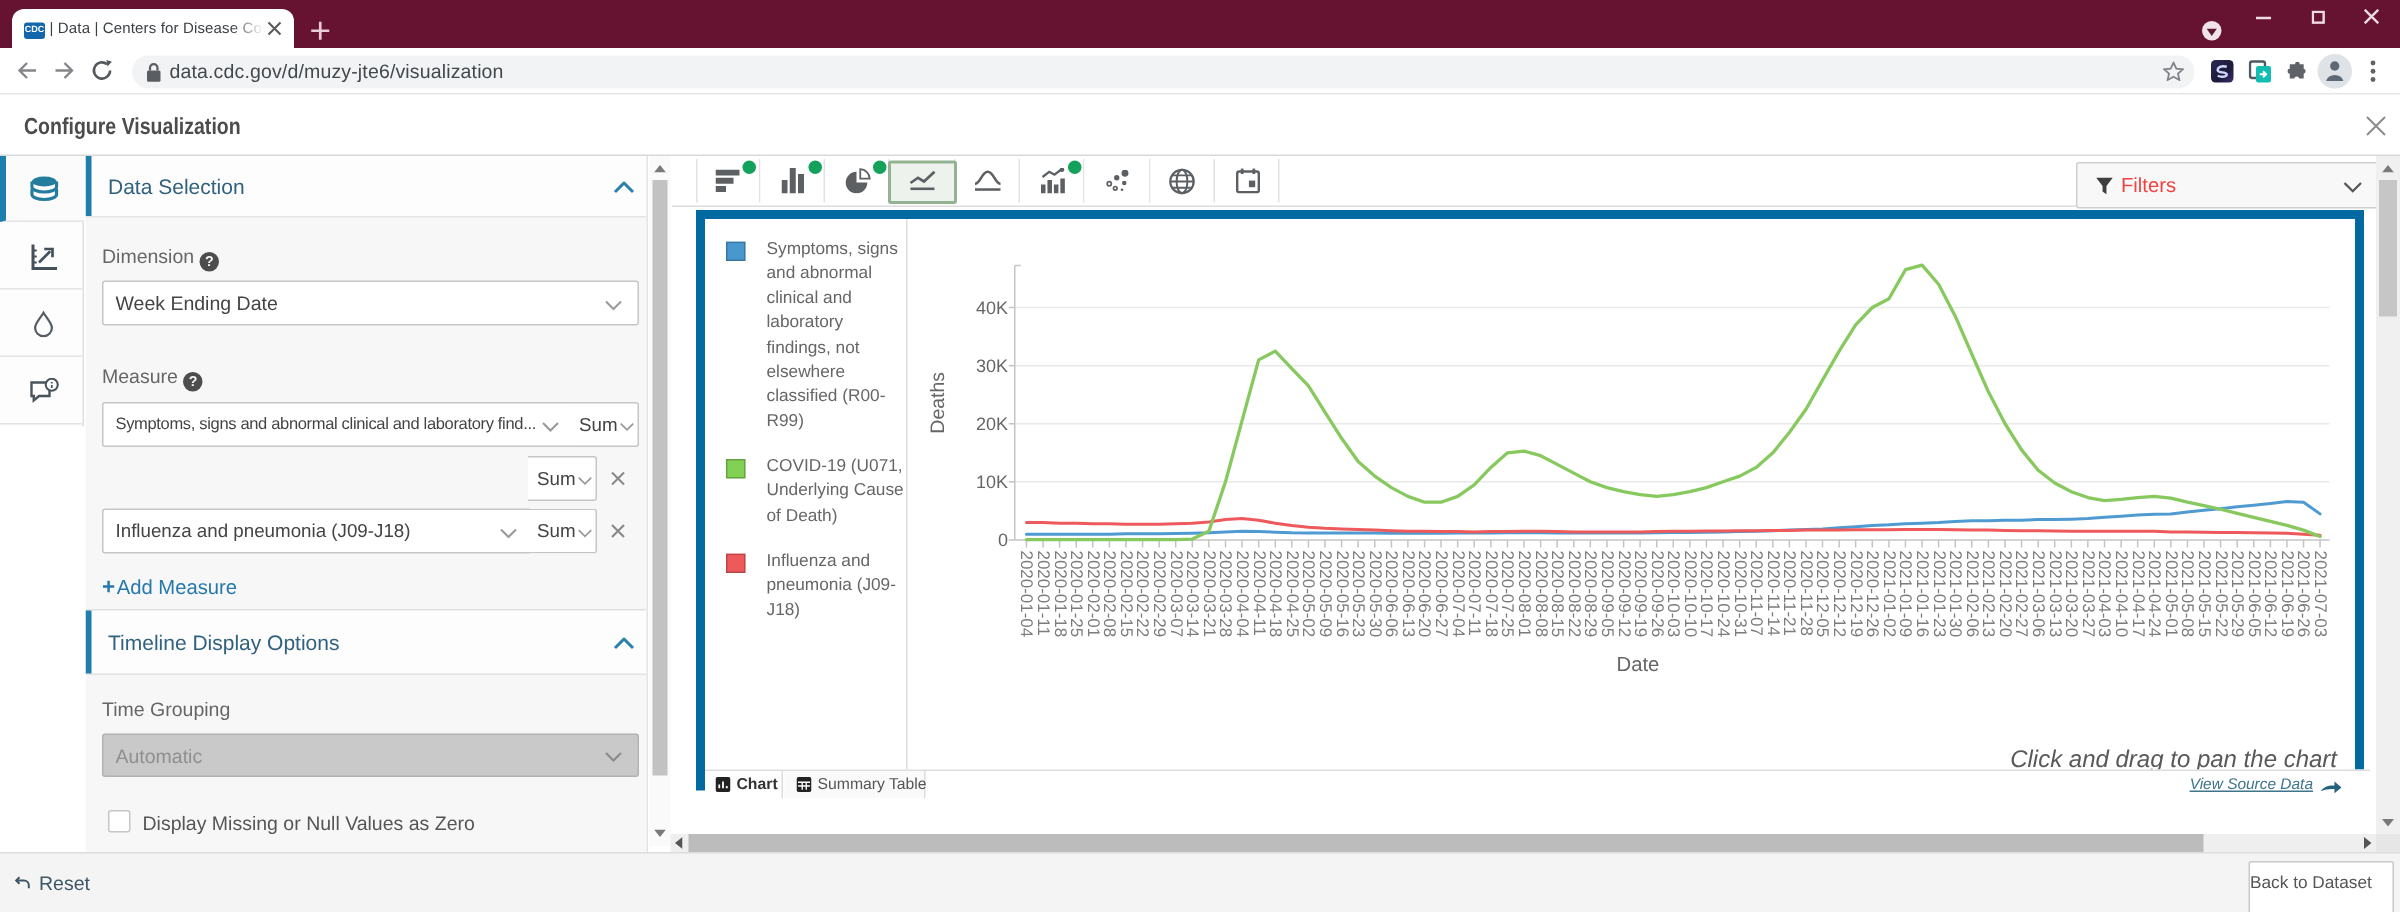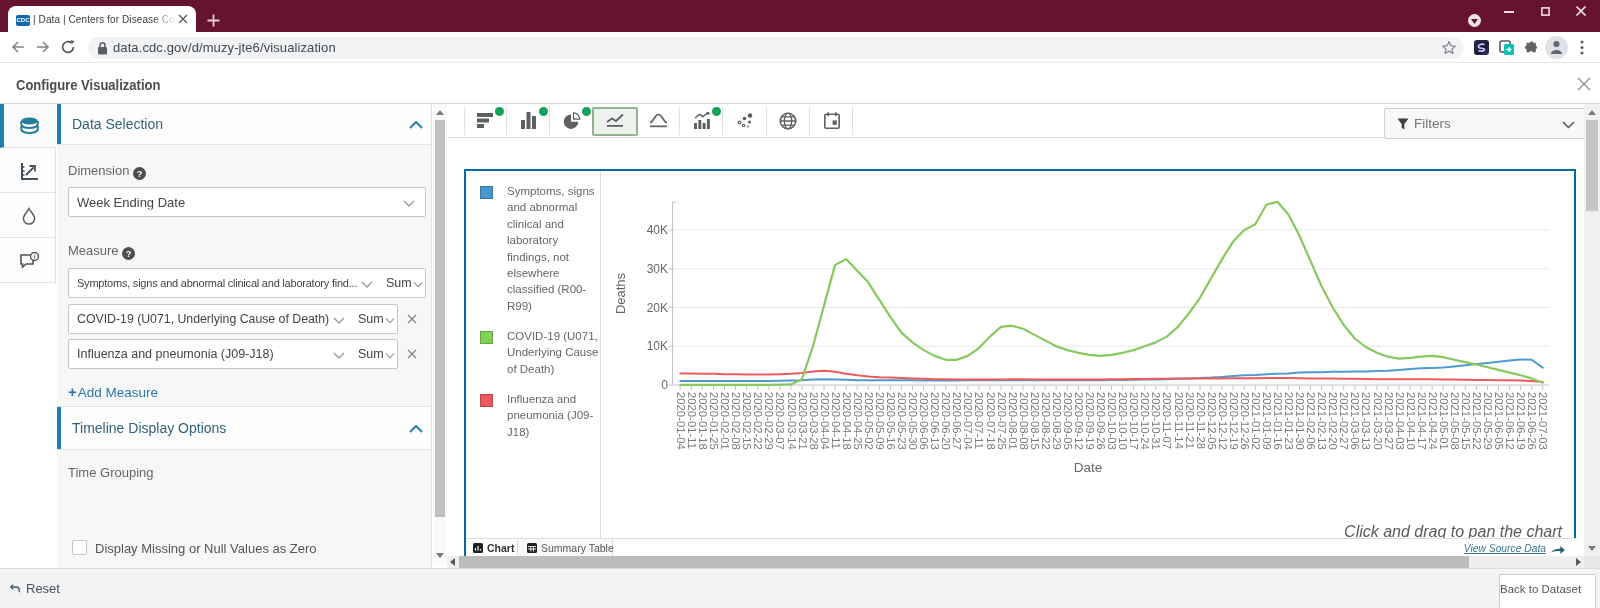--- a/index.html
+++ b/index.html
@@ -61,25 +61,25 @@
 #ctoolbar { position:absolute; left:448px; top:104px; width:1140px; height:34px; background:#fff;
   border-bottom:1px solid #dddddd; }
 .ticell { position:absolute; top:2px; height:29px; width:43.3px; border-right:1px solid #e2e2e2;
   background:#fff; }
 .ticell.first { border-left:1px solid #e2e2e2; }
 .tisel { position:absolute; left:144px; top:3px; width:46px; height:29px; background:#edf2ec;
   border:2px solid #93b393; border-radius:2px; }
 .gdot { position:absolute; width:9px; height:9px; border-radius:50%; background:#13a15b; }
 #filtersbtn { position:absolute; left:1384px; top:108px; width:202px; height:31px; background:#f8f8f8;
   border:1px solid #cfcfcf; border-radius:2px; }
-#filtersbtn .ftxt { position:absolute; left:29px; top:7px; font-size:13.5px; color:#737373; }
-
-
-#card { position:absolute; left:464px; top:169px; width:1112px; height:387px; background:#fff;
-  border:2px solid #0369a1; }
+#filtersbtn .ftxt { position:absolute; left:29px; top:7px; font-size:13.5px; color:#ef4444; }
+
+
+#card { position:absolute; left:464px; top:140px; width:1112px; height:387px; background:#fff;
+  border:6px solid #0369a1; }
 #legendcol { position:absolute; left:0; top:0; width:135px; height:367px; border-right:1px solid #dddddd; }
 .lsw { position:absolute; left:14px; width:13px; height:13px; box-shadow:inset 0 0 0 1px rgba(0,0,0,0.22); }
 .ltxt { position:absolute; left:41px; width:94px; white-space:nowrap; font-size:11.5px; line-height:16.4px; color:#666; }
 #bstrip { position:absolute; left:0; top:367px; width:1110px; height:18px; border-top:1px solid #dddddd;
   background:#fff; }
 .btab { position:absolute; top:0; height:18px; border-right:1px solid #ddd; font-size:10.5px;
   color:#555; white-space:nowrap; }
 #clickdrag { position:absolute; right:12px; top:352px; font-style:italic; font-size:16px; color:#595959; }
 #viewsrc { position:absolute; right:28px; top:372px; font-size:10.3px; color:#3d758d;
   text-decoration:underline;font-style:italic; }
@@ -230,26 +230,20 @@
         <path d="M1 1 L6 6 L11 1" stroke="#999" stroke-width="1.4" fill="none"></path>
         </svg>
     </div>
     <div class="sel" style="left:323px;top:164px;width:46px;height:30px;border-left:none;border-radius:0 2px 2px 0;">
       <span class="seltext" style="left:6px;font-size:12.5px">Sum</span>
       <svg class="abs" style="right:2px;top:12px" width="10" height="7" viewBox="0 0 12 7">
         <path d="M1 1 L6 6 L11 1" stroke="#999" stroke-width="1.4" fill="none"></path>
         </svg>
     </div>
 
-    <div class="sel" style="left:11px;top:200px;width:285px;height:30px;border-radius:2px 0 0 2px;">
-      <span class="seltext" style="font-size:12.3px">COVID-19 (U071, Underlying Cause of Death)</span>
-      <svg class="abs" style="right:7px;top:12px" width="12" height="7" viewBox="0 0 12 7">
-        <path d="M1 1 L6 6 L11 1" stroke="#999" stroke-width="1.4" fill="none"></path>
-        </svg>
-    </div>
     <div class="sel" style="left:295px;top:200px;width:46px;height:30px;border-left:none;border-radius:0 2px 2px 0;">
       <span class="seltext" style="left:6px;font-size:12.5px">Sum</span>
       <svg class="abs" style="right:2px;top:12px" width="10" height="7" viewBox="0 0 12 7">
         <path d="M1 1 L6 6 L11 1" stroke="#999" stroke-width="1.4" fill="none"></path>
         </svg>
     </div>
     <svg class="abs" style="left:350px;top:210px" width="10" height="10" viewBox="0 0 10 10">
       <path d="M1 1 L9 9 M9 1 L1 9" stroke="#888" stroke-width="1.4"></path>
       </svg>
 
@@ -273,20 +267,26 @@
       <span style="font-size:15px;font-weight:bold;margin-right:1px">+</span>Add Measure</div>
 
     <div class="sectionhead" style="position:absolute;left:0;top:302px;width:374px;height:44px;border-top:1px solid #e0e0e0;">
       <div class="bluebar"></div>
       <div class="st">Timeline Display Options</div>
       <svg class="chev-up" style="position:absolute;right:8px;top:18px" width="14" height="8" viewBox="0 0 14 8">
         <path d="M1 7 L7 1 L13 7" stroke="#2a81ad" stroke-width="2" fill="none"></path>
         </svg>
     </div>
     <div class="label13 abs" style="left:11px;top:361px">Time Grouping</div>
+    <div class="sel" style="left:11px;top:385px;width:358px;height:29px;background:#c9c9c9;border-color:#b2b2b2">
+      <span class="seltext" style="color:#8f8f8f">Automatic</span>
+      <svg class="abs" style="right:10px;top:11px" width="12" height="7" viewBox="0 0 12 7">
+        <path d="M1 1 L6 6 L11 1" stroke="#8a8a8a" stroke-width="1.4" fill="none"></path>
+        </svg>
+    </div>
     <div class="abs" style="left:15px;top:436px;width:15px;height:15px;background:#fff;border:1px solid #c6c6c6;border-radius:2px"></div>
     <div class="label13 abs" style="left:38px;top:437px;color:#555">Display Missing or Null Values as Zero</div>
   </div>
 
   <div class="abs" style="left:431px;top:104px;width:1px;height:464px;background:#e3e3e3"></div>
   <div class="sbtrack" style="left:433px;top:104px;width:14px;height:460px;background:#fafafa"></div>
   <svg class="abs" style="left:436px;top:110px" width="8" height="5" viewBox="0 0 8 5">
     <path d="M0 5 L4 0 L8 5 Z" fill="#7a7a7a"></path>
     </svg>
   <div class="sbthumb" style="left:435px;top:120px;width:10px;height:397px"></div>

